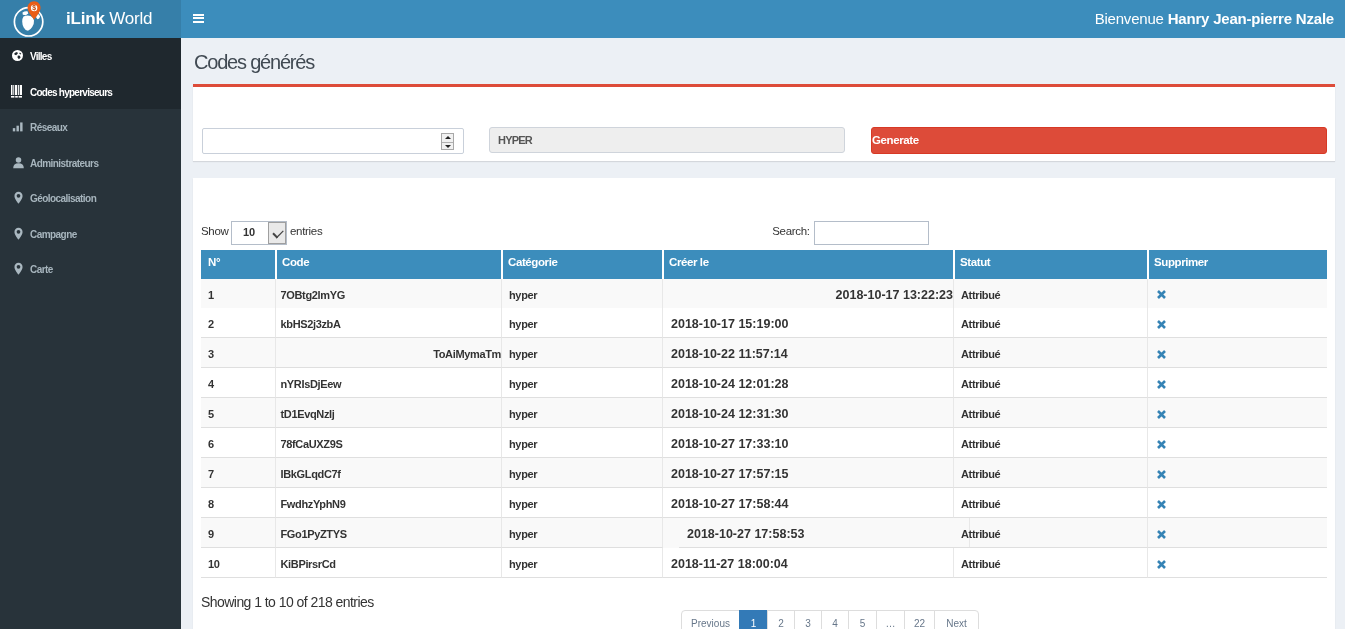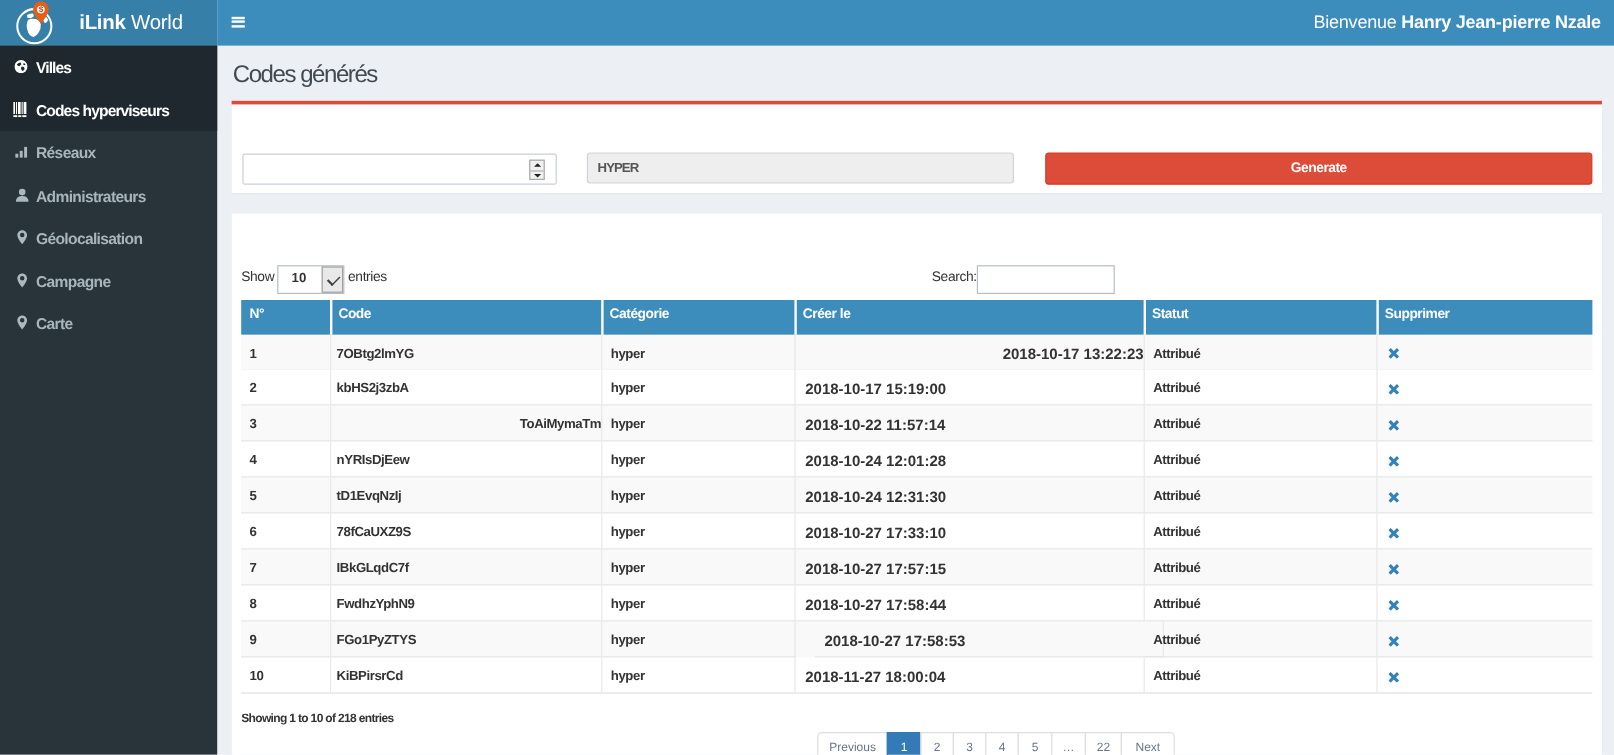--- a/index.html
+++ b/index.html
@@ -11,62 +11,62 @@
 #logo { left:0; top:0; width:181px; height:38px; background:#367fa9; color:#fff; }
 #logo .brand { position:absolute; left:66px; top:8px; font-size:17px; line-height:22px; color:#fff; letter-spacing:-0.2px; }
 #navbar { left:181px; top:0; width:1164px; height:38px; background:#3c8dbc; }
 #burger { left:193px; top:14px; width:11px; height:10px; }
 #burger span { display:block; height:2.2px; background:#fff; margin-bottom:1.1px; }
 #welcome { right:11px; top:0; height:38px; line-height:38px; color:#fff; font-size:15px; letter-spacing:-0.2px; }
 
 
 #sidebar { left:0; top:38px; width:181px; height:591px; background:#28333a; }
 #sidebar .active-block { position:absolute; left:0; top:0; width:181px; height:71px; background:#1f282e; }
-.mitem { position:absolute; left:0; width:181px; height:35.5px; line-height:37px; font-size:13px; font-weight:bold; color:#a7b5bd; letter-spacing:-0.55px; }
+.mitem { position:absolute; left:0; width:181px; height:35.5px; line-height:37px; font-size:10px; font-weight:bold; color:#a7b5bd; letter-spacing:-0.55px; }
 .mitem .ic { position:absolute; left:12px; top:11px; width:13px; height:13px; }
 .mitem .tx { position:absolute; left:30px; }
 .mitem.on { color:#fff; letter-spacing:-0.75px; }
 
 
 #h1 { left:194px; top:51.5px; font-size:20px; line-height:20px; color:#414a53; font-weight:normal; letter-spacing:-1.2px; }
 
 #panel1 { left:193px; top:84px; width:1142px; height:77px; background:#fff; border-top:3px solid #dd4b39; box-shadow:0 1px 1px rgba(0,0,0,0.1); }
 #numinput { left:202px; top:127.5px; width:262px; height:26px; background:#fff; border:1px solid #c9d0da; border-radius:2px; }
 #spinner { left:441px; top:132.5px; width:13px; height:17.5px; border:1px solid #a8a8a8; background:#f1f1f1; }
 #spinner .half { height:8px; position:relative; }
 #spinner .half + .half { border-top:1px solid #b0b0b0; }
 #spinner .tri { position:absolute; left:2.5px; width:0; height:0; border-left:3px solid transparent; border-right:3px solid transparent; }
 #spinner .up .tri { top:2.5px; border-bottom:3px solid #222; }
 #spinner .dn .tri { top:2.5px; border-top:3px solid #222; }
 #hyper { left:489px; top:127px; width:356px; height:26px; background:#eee; border:1px solid #cfd4db; border-radius:3px; line-height:24px; padding-left:8px; font-size:11px; font-weight:bold; color:#555; letter-spacing:-0.8px; }
-#genbtn { left:871px; top:127px; width:456px; height:27px; background:#dd4b39; border:1px solid #d73925; border-radius:3px; color:#fff; font-size:11.5px; font-weight:bold; text-align:center; line-height:25px; letter-spacing:-0.4px; }
+#genbtn { left:871px; top:127px; width:456px; height:27px; background:#dd4b39; border:1px solid #d73925; border-radius:3px; color:#fff; font-size:11.5px; font-weight:bold; line-height:25px; letter-spacing:-0.4px; }
 
 #panel2 { left:193px; top:178px; width:1142px; height:460px; background:#fff; box-shadow:0 1px 1px rgba(0,0,0,0.1); }
 
 
 .ctrl { font-size:11.5px; font-weight:normal; color:#333; letter-spacing:-0.3px; }
 #showlbl { left:201px; top:225px; }
 #lenselect { left:231px; top:220.5px; width:56px; height:24.5px; border:1px solid #b4bdc9; background:#fff; }
 #lenselect .val { position:absolute; left:11px; top:4.5px; font-size:11px; font-weight:bold; color:#333; }
 #lenselect .arr { position:absolute; right:0.5px; top:0.5px; width:17.5px; height:21.5px; background:#e9e9e9; border:1px solid #9f9f9f; }
 #lenselect .arr:after { content:""; position:absolute; left:3.5px; top:4.5px; width:7.5px; height:7.5px; border-left:2px solid #444; border-bottom:2px solid #444; transform:rotate(-45deg) scale(1,0.62); }
 #entlbl { left:290px; top:225px; }
-#searchlbl { left:768px; top:225px; width:46px; text-align:right; }
+#searchlbl { left:768px; top:225px; width:46px; text-align:center; }
 #searchbox { left:814px; top:220.5px; width:115px; height:24.5px; border:1px solid #b4bdc9; background:#fff; }
 
 
 #tbl { left:201px; top:250px; width:1126px; }
 .hrow { position:absolute; top:0; height:28.5px; background:#3c8dbc; color:#fff; font-size:11.5px; font-weight:bold; line-height:25px; letter-spacing:-0.4px; }
 .hrow span { padding-left:6px; display:block; }
 .hsep { position:absolute; top:0; width:2.5px; height:28.5px; background:#fff; }
 .brow { position:absolute; height:30px; font-size:11px; font-weight:bold; color:#333; }
 .cell { position:absolute; top:0; height:30px; line-height:32px; padding-left:7px; border-bottom:1px solid #dfdfdf; border-right:1px solid #e8e8e8; letter-spacing:-0.35px; }
 .cell.date { font-size:12.5px; letter-spacing:0; }
 
-#info { left:201px; top:594px; font-size:10px; font-weight:bold; color:#333; letter-spacing:-0.55px; }
+#info { left:201px; top:594px; font-size:14px; font-weight:normal; color:#333; letter-spacing:-0.55px; }
 
 
 #pag { left:681px; top:610px; height:40px; display:flex; font-size:10px; }
 #pag .pi { border:1px solid #ddd; background:#fff; color:#67778a; text-align:center; line-height:26px; margin-left:-1px; }
 #pag .pi.first { border-radius:4px 0 0 4px; margin-left:0; }
 #pag .pi.last { border-radius:0 4px 4px 0; }
 #pag .pi.act { background:#337ab7; border-color:#337ab7; color:#fff; }
 </style>
 </head>
 <body>

